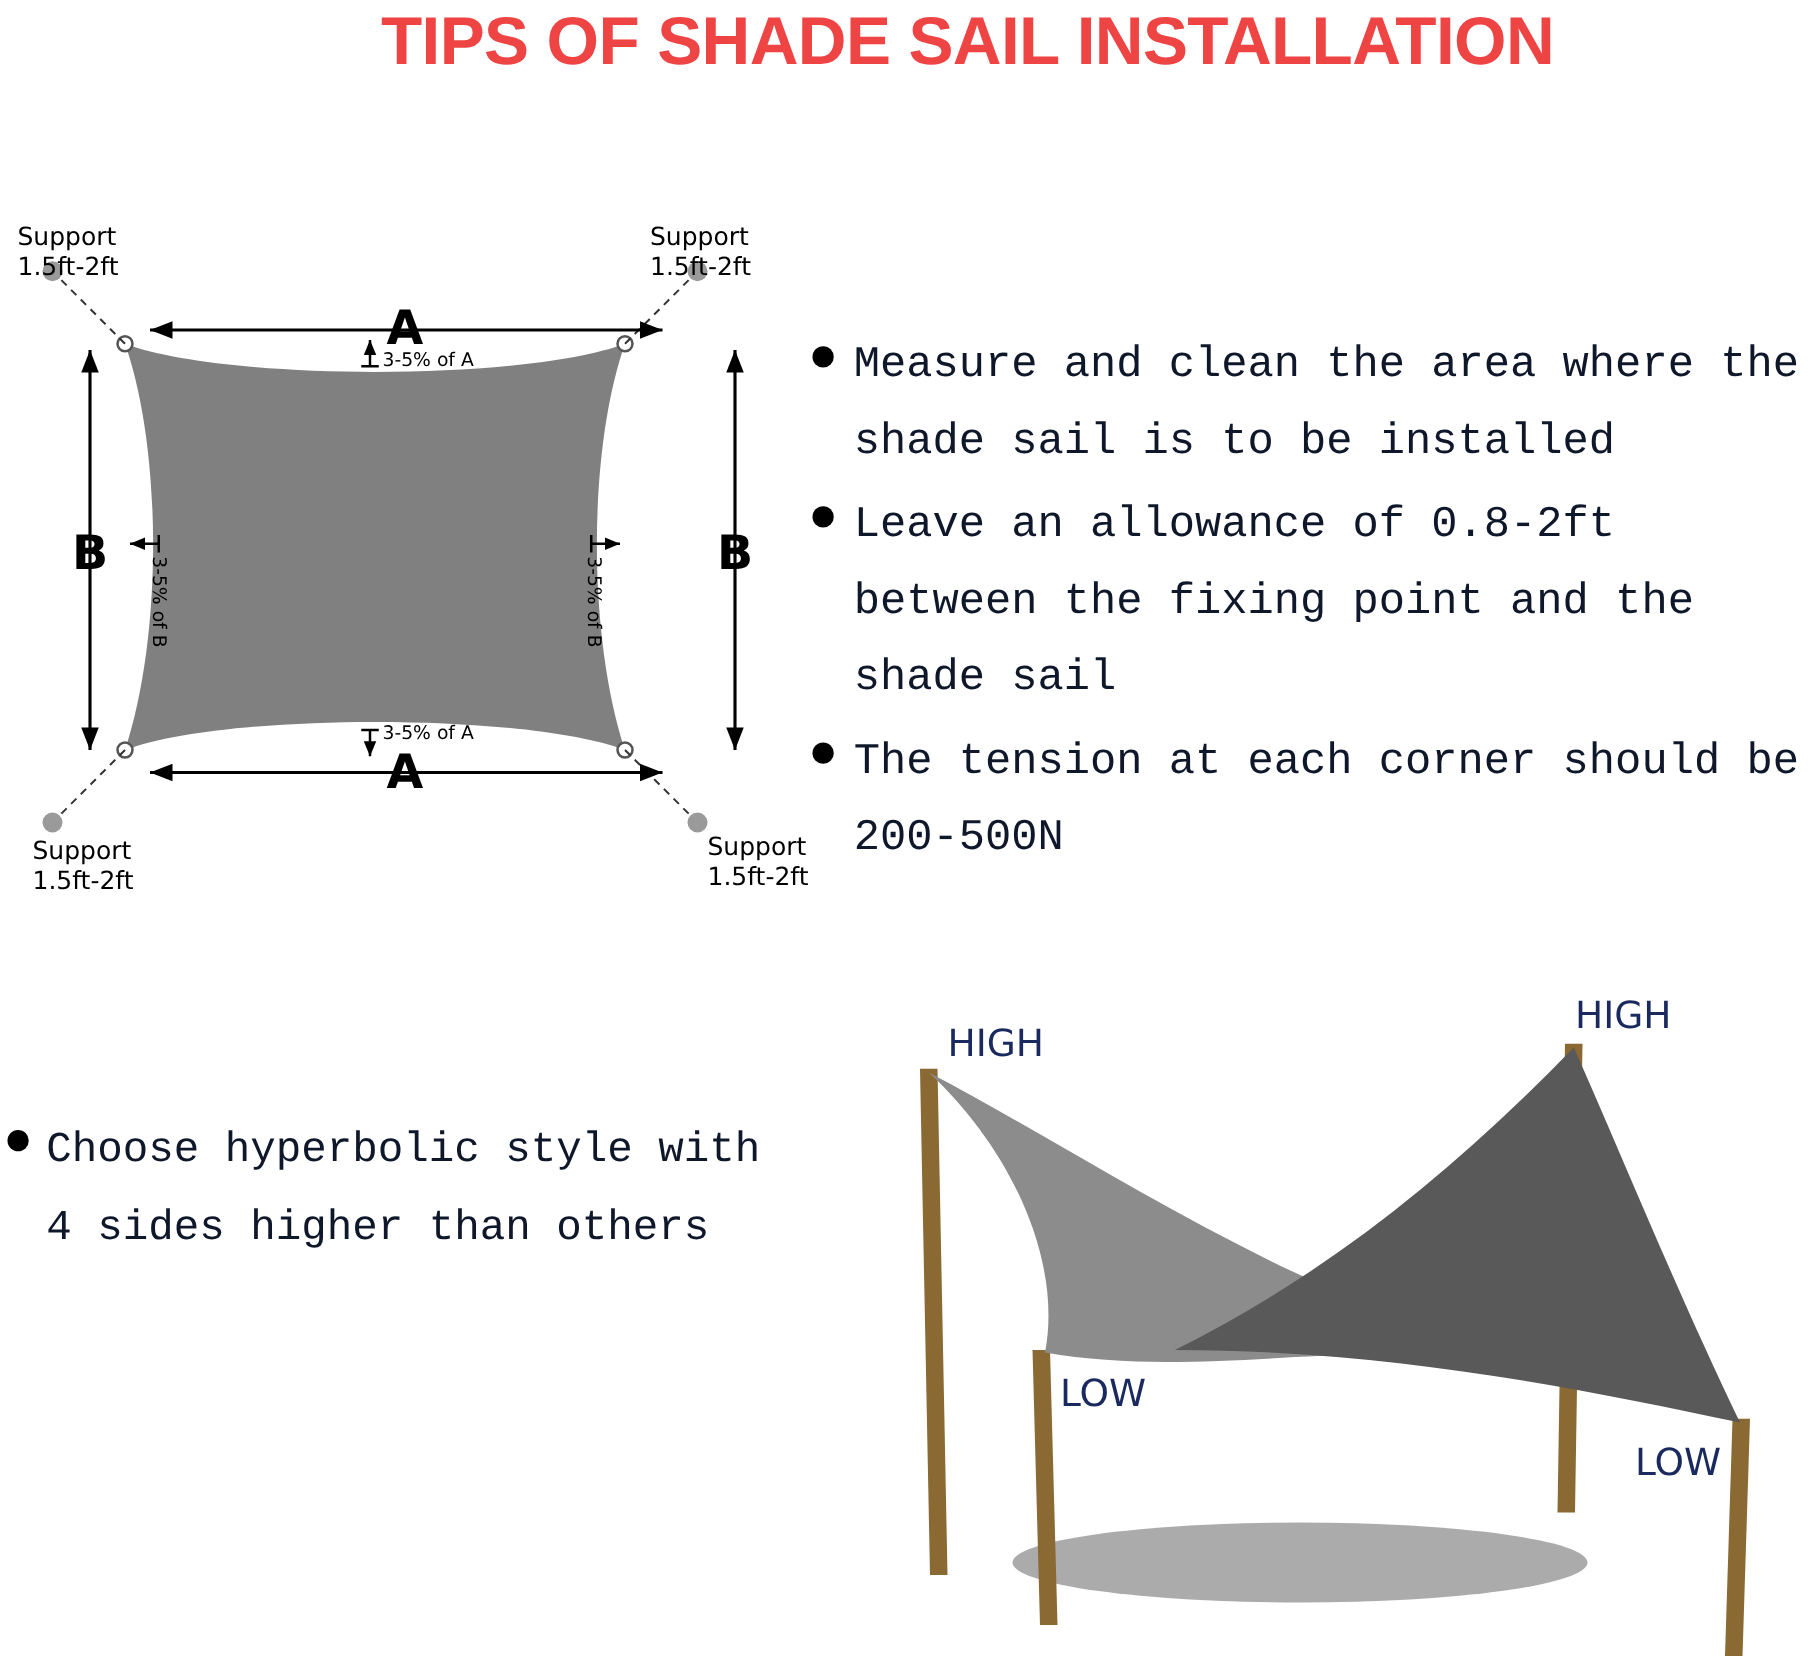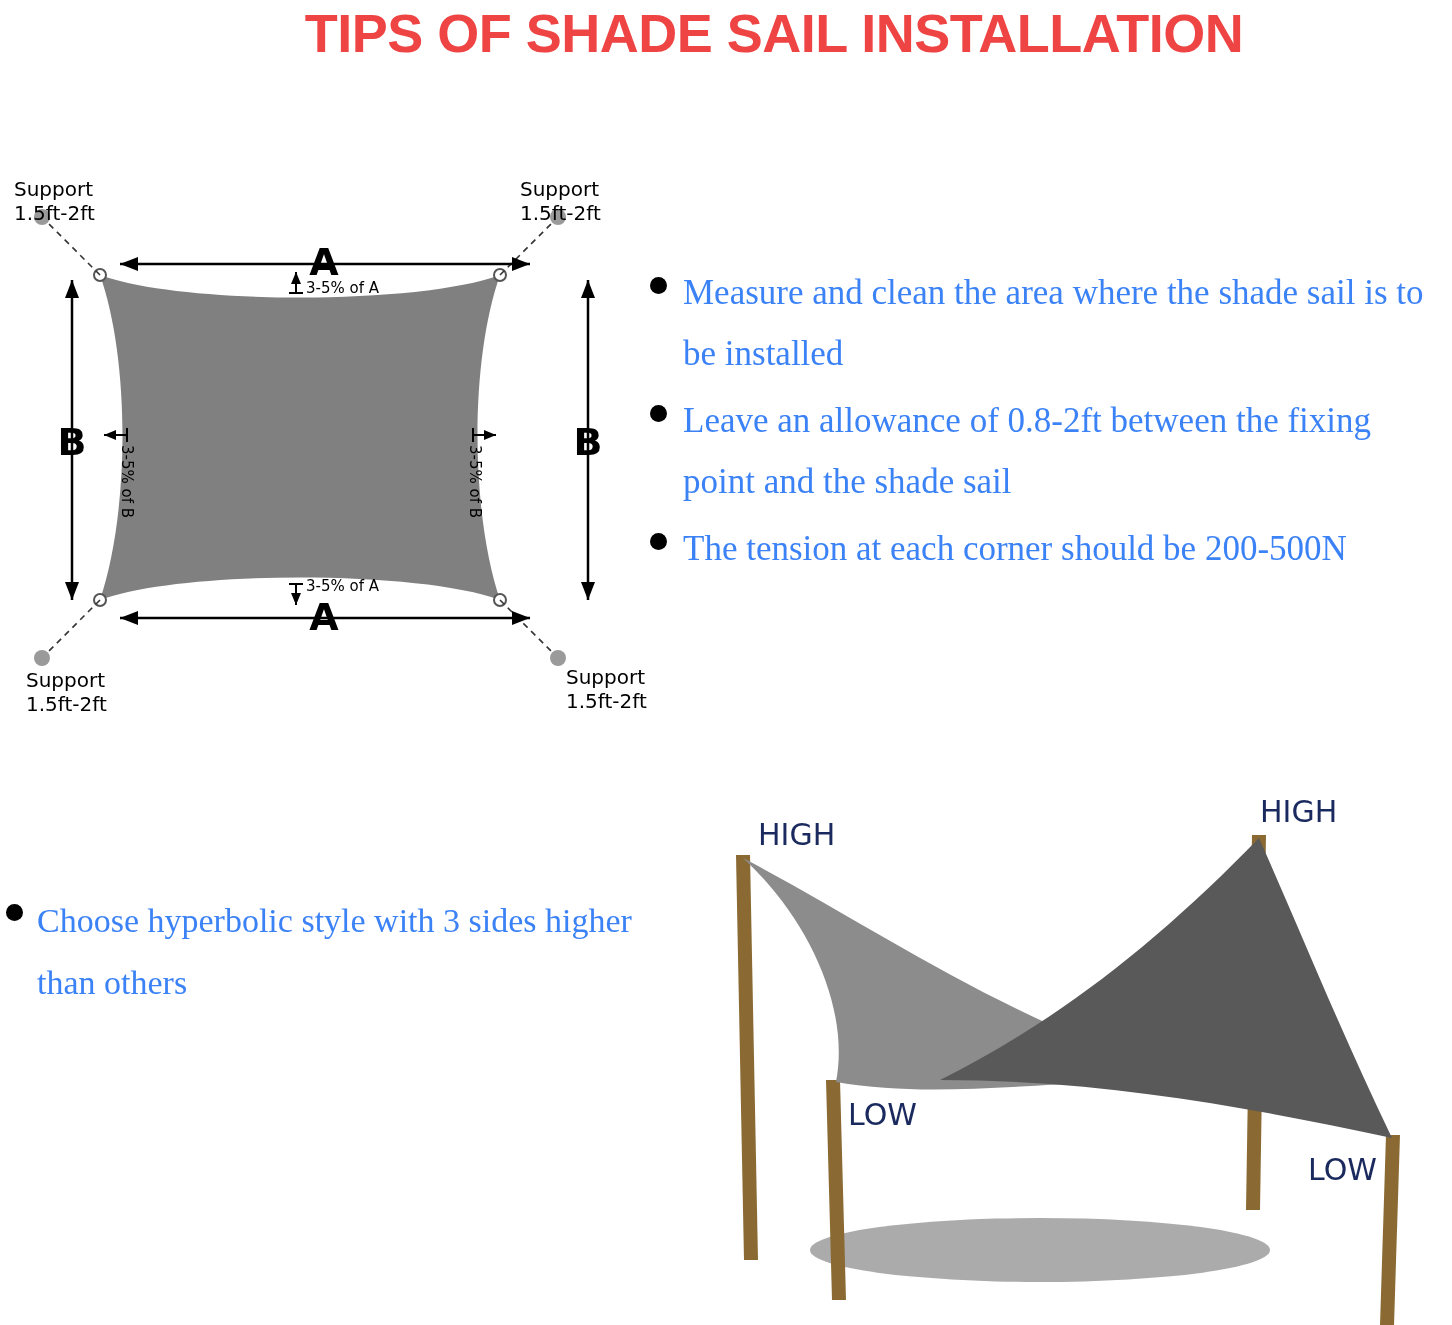--- a/index.html
+++ b/index.html
@@ -60,24 +60,24 @@
   .bullet-dot {
     flex: 0 0 auto;
     width: 17px;
     height: 17px;
     border-radius: 50%;
     background: #000;
     margin-top: 15px;
     margin-right: 16px;
   }
   .bullet-text {
-    font-family: Liberation Serif, serif;
+    font-family: Liberation Mono, monospace;
     font-size: 35px;
     line-height: 61px;
-    color: #3b82f6;
+    color: #0f172a;
   }
   
   .bullets-bottom {
     position: absolute;
     left: 0px;
     top: 890px;
     width: 640px;
   }
   .bullets-bottom .bullet-dot {
     width: 17px;
@@ -220,21 +220,21 @@
     </div>
     <div class="bullet-row">
       <span class="bullet-dot"></span>
       <span class="bullet-text">The tension at each corner should be 200-500N</span>
     </div>
   </div>
 
   <div class="bullets-bottom">
     <div class="bullet-row">
       <span class="bullet-dot"></span>
-      <span class="bullet-text">Choose hyperbolic style with 3 sides higher than others</span>
+      <span class="bullet-text">Choose hyperbolic style with 4 sides higher than others</span>
     </div>
   </div>
 
   <div class="diagram-bottom">
     <svg width="812" height="545" viewBox="0 0 812 545" xmlns="http://www.w3.org/2000/svg">
 
       <ellipse cx="400" cy="470" rx="230" ry="32" fill="#8f8f8f" opacity="0.75"></ellipse>
 
       <polygon points="96,75 110,75 118,480 104,480" fill="#8a6a32"></polygon>
 

